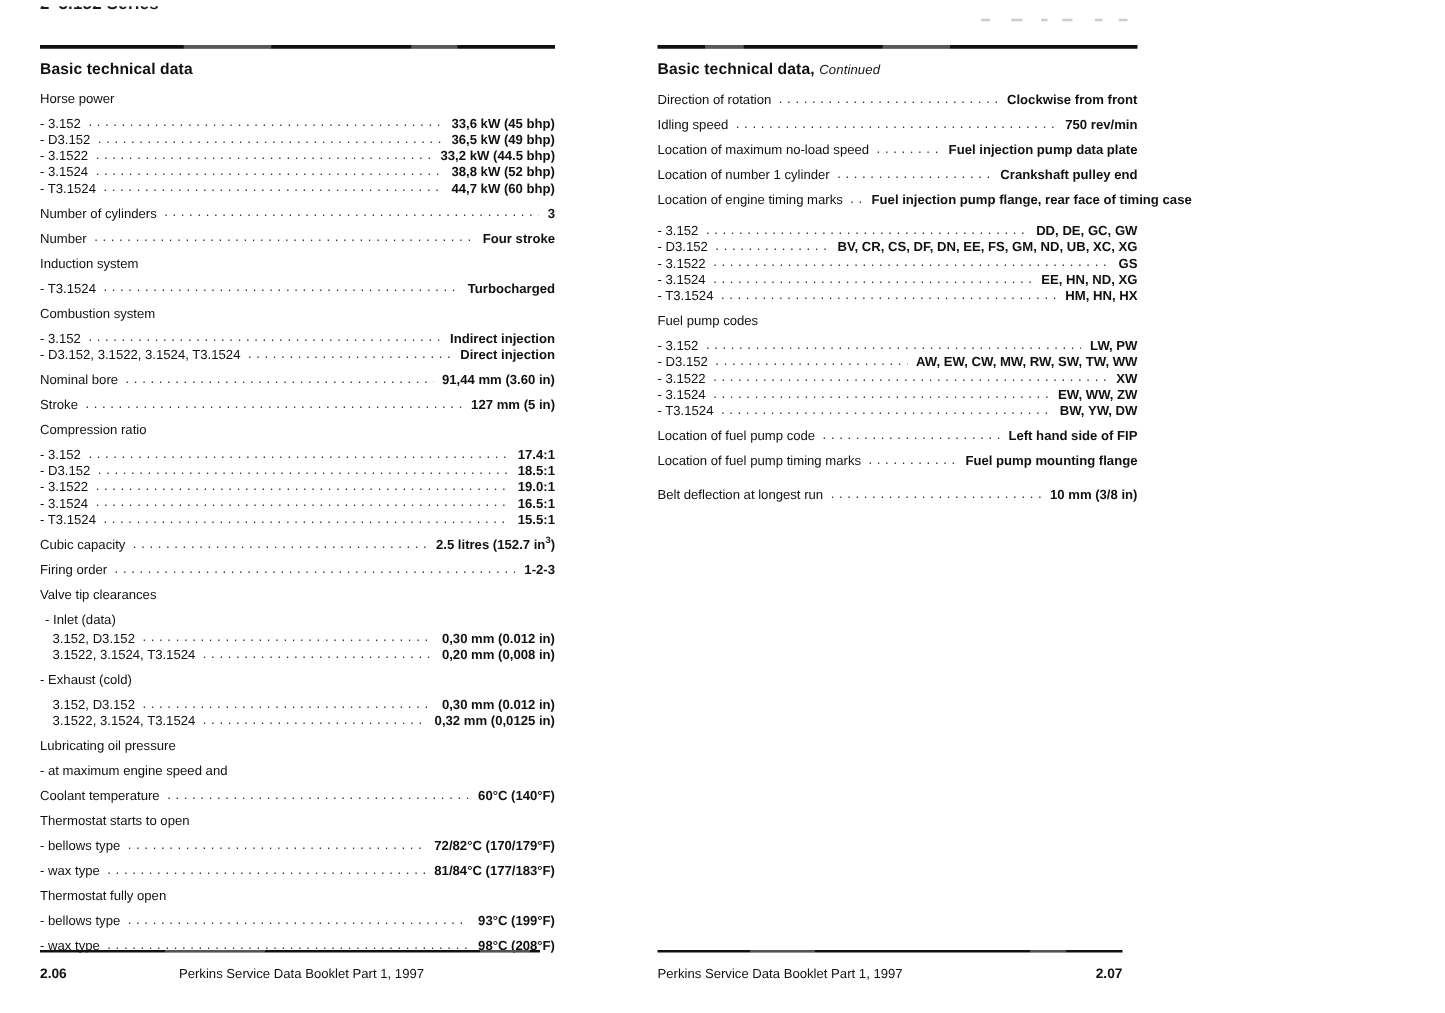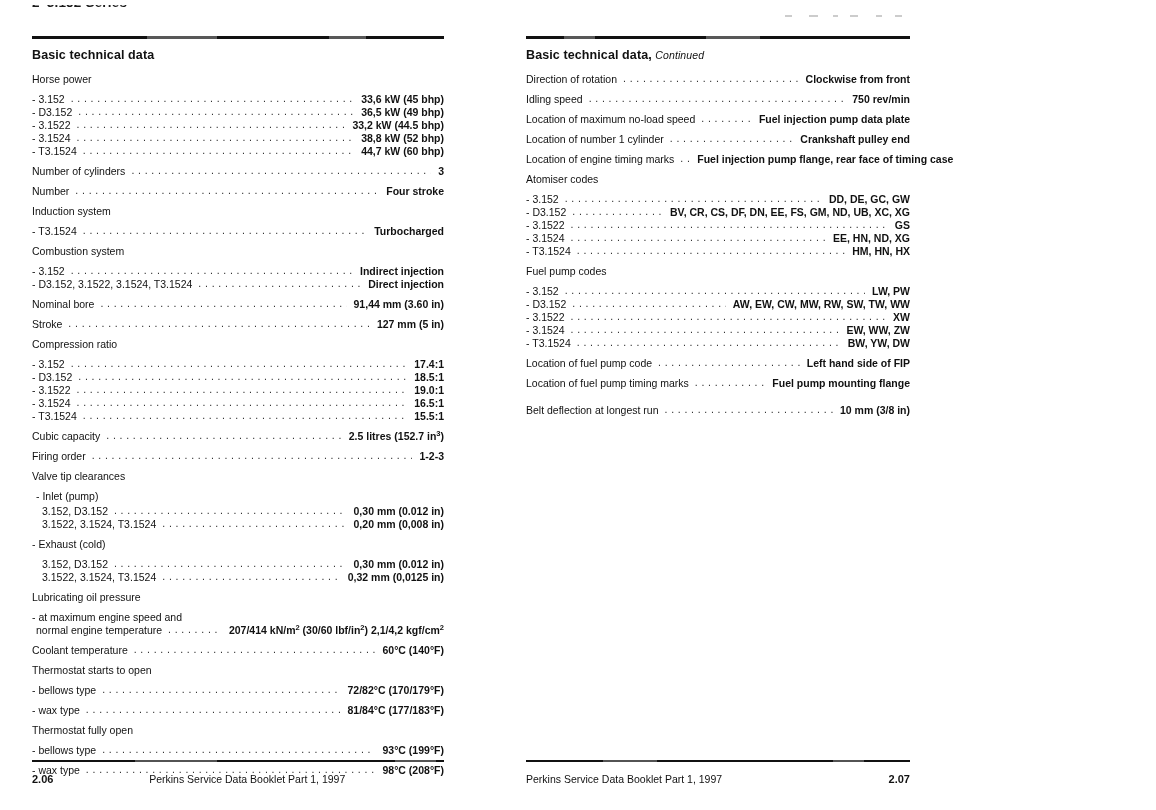--- a/index.html
+++ b/index.html
@@ -167,21 +167,21 @@
 
   .wrap-row {
     font-size: 10.5px;
     line-height: 13px;
   }
 
   
   .footer {
     position: absolute;
     left: 0;
-    right: 0;
+    right: 12px;
     bottom: 25px;
   }
   .rule-bot {
     height: 2.2px;
     background: #111;
     margin-bottom: 11px;
     position: relative;
   }
   .rule-bot .fade {
     position: absolute;
@@ -350,21 +350,21 @@
               <span class="lbl">Firing order</span>
               <span class="lead"></span>
               <span class="val">1-2-3</span>
             </div>
           </div>
 
         <div class="gap-m"></div>
         <div>
           <div class="group-label">Valve tip clearances</div>
           <div class="gap-s"></div>
-          <div class="group-label sub">- Inlet (pump)</div>
+          <div class="group-label sub">- Inlet (data)</div>
           <div id="inlet-rows" class="indent2">
               <div class="row">
                 <span class="lbl">3.152, D3.152</span>
                 <span class="lead"></span>
                 <span class="val">0,30 mm (0.012 in)</span>
               </div>
               <div class="row">
                 <span class="lbl">3.1522, 3.1524, T3.1524</span>
                 <span class="lead"></span>
                 <span class="val">0,20 mm (0,008 in)</span>
@@ -385,25 +385,20 @@
                 <span class="val">0,32 mm (0,0125 in)</span>
               </div>
             </div>
         </div>
 
         <div class="gap-m"></div>
         <div>
           <div class="group-label">Lubricating oil pressure</div>
           <div class="gap-s"></div>
           <div class="wrap-row">- at maximum engine speed and</div>
-          <div class="row">
-            <span class="lbl indent">normal engine temperature</span>
-            <span class="lead"></span>
-            <span class="val" id="oil-pressure-value">207/414 kN/m<sup>2</sup> (30/60 lbf/in<sup>2</sup>) 2,1/4,2 kgf/cm<sup>2</sup></span>
-          </div>
         </div>
 
         <div class="gap-m"></div>
         <div id="left-tail-blocks">
             <div class="row">
               <span class="lbl">Coolant temperature</span>
               <span class="lead"></span>
               <span class="val">60°C (140°F)</span>
             </div>
             <div class="gap-m"></div>
@@ -506,21 +501,20 @@
               <span class="lead"></span>
               <span class="val">Crankshaft pulley end</span>
             </div>
             <div class="gap-m"></div>
             <div class="row">
               <span class="lbl">Location of engine timing marks</span>
               <span class="lead"></span>
               <span class="val">Fuel injection pump flange, rear face of timing case</span>
             </div>
             <div class="gap-m"></div>
-            <div class="group-label">Atomiser codes</div>
             <div class="gap-s"></div>
             <div class="row">
               <span class="lbl">- 3.152</span>
               <span class="lead"></span>
               <span class="val">DD, DE, GC, GW</span>
             </div>
             <div class="row">
               <span class="lbl">- D3.152</span>
               <span class="lead"></span>
               <span class="val">BV, CR, CS, DF, DN, EE, FS, GM, ND, UB, XC, XG</span>

